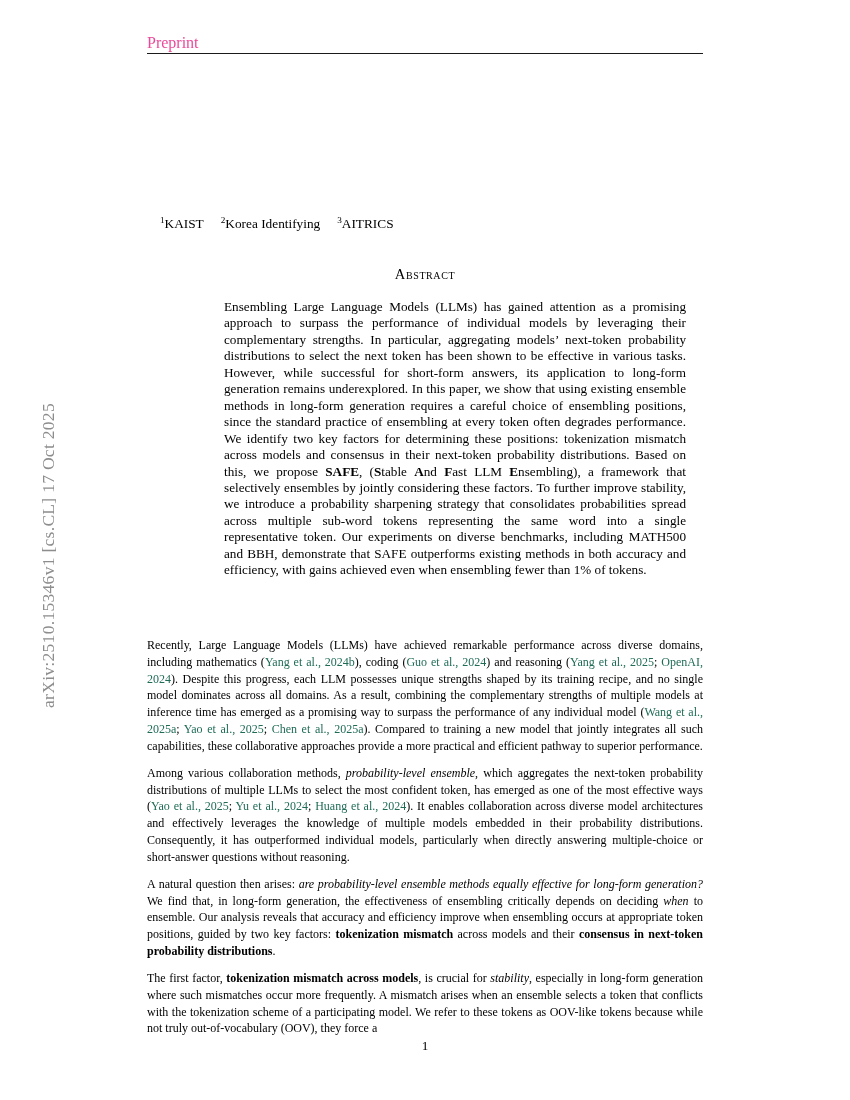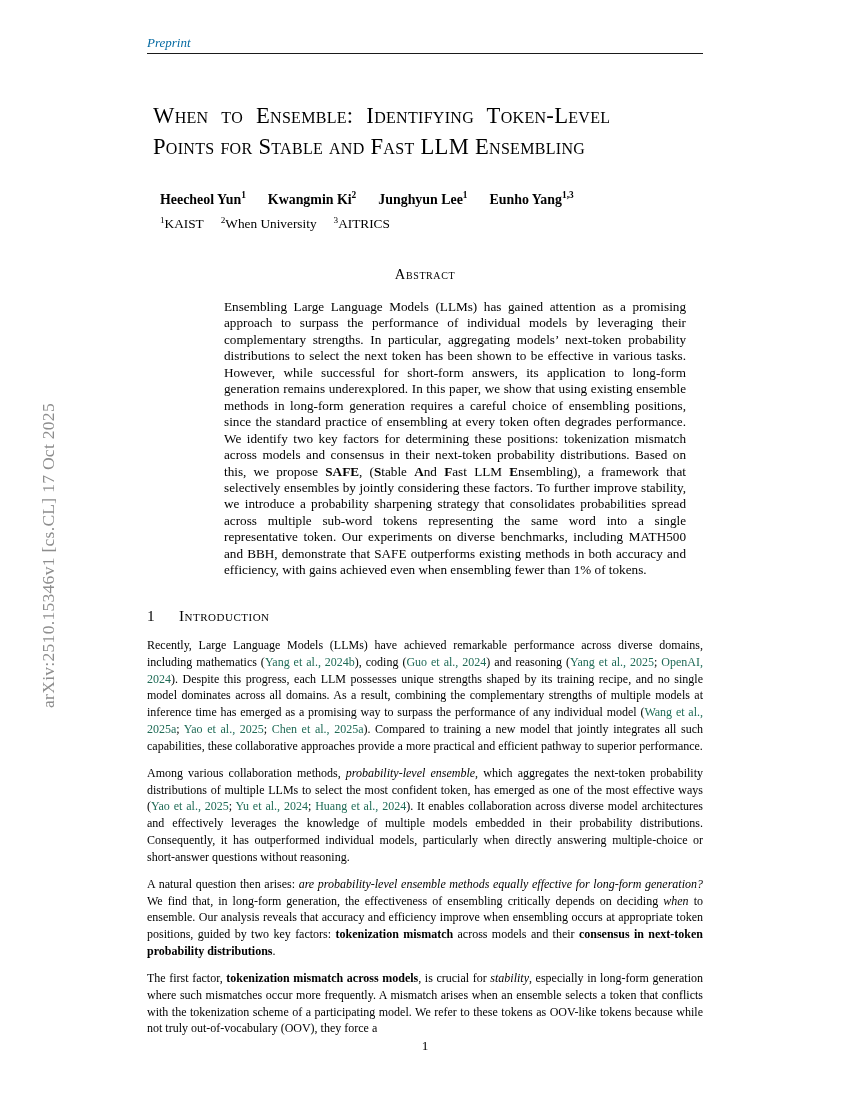--- a/index.html
+++ b/index.html
@@ -42,24 +42,23 @@
   }
 
   
   .runhead {
     position: absolute;
     top: 35px;
     left: 0;
     width: 556px;
   }
   .runhead .label {
-    font-size: 13px;
+    font-size: 16px;
     line-height: 16px;
-    color: #0369a1;
-    font-style: italic;
+    color: #ec4899;
   }
   .runhead .rule {
     margin-top: 2px;
     border-bottom: 1.1px solid #1a1a1a;
     width: 100%;
   }
 
   
   .title-block {
     position: absolute;
@@ -172,37 +171,29 @@
 
 <div class="arxiv-stamp">arXiv:2510.15346v1  [cs.CL]  17 Oct 2025</div>
 
 <div class="page">
 
   <div class="runhead">
     <div class="label">Preprint</div>
     <div class="rule"></div>
   </div>
 
-  <div class="title-block">
-    <div class="title-line l1">When to Ensemble: Identifying Token-Level</div>
-    <div class="title-line l2">Points for Stable and Fast LLM Ensembling</div>
-  </div>
-
-  <div class="authors">
-    <span class="a-name"><span>Heecheol Yun</span><sup>1</sup></span><span class="a-name"><span>Kwangmin Ki</span><sup>2</sup></span><span class="a-name"><span>Junghyun Lee</span><sup>1</sup></span><span class="a-name"><span>Eunho Yang</span><sup>1,3</sup></span>
-  </div>
+
 
   <div class="affils">
-    <span class="af"><sup>1</sup><span>KAIST</span></span><span class="af"><sup>2</sup><span>When University</span></span><span class="af"><sup>3</sup><span>AITRICS</span></span>
+    <span class="af"><sup>1</sup><span>KAIST</span></span><span class="af"><sup>2</sup><span>Korea Identifying</span></span><span class="af"><sup>3</sup><span>AITRICS</span></span>
   </div>
 
   <div class="abs-head">Abstract</div>
   <div class="abstract"><span>Ensembling Large Language Models (LLMs) has gained attention as a promising approach to surpass the performance of individual models by leveraging their complementary strengths. In particular, aggregating models’ next-token probability distributions to select the next token has been shown to be effective in various tasks. However, while successful for short-form answers, its application to long-form generation remains underexplored. In this paper, we show that using existing ensemble methods in long-form generation requires a careful choice of ensembling positions, since the standard practice of ensembling at every token often degrades performance. We identify two key factors for determining these positions: tokenization mismatch across models and consensus in their next-token probability distributions. Based on this, we propose </span><strong>SAFE</strong><span>, (</span><strong>S</strong><span>table </span><strong>A</strong><span>nd </span><strong>F</strong><span>ast LLM </span><strong>E</strong><span>nsembling</span><span>), a framework that selectively ensembles by jointly considering these factors. To further improve stability, we introduce a probability sharpening strategy that consolidates probabilities spread across multiple sub-word tokens representing the same word into a single representative token. Our experiments on diverse benchmarks, including MATH500 and BBH, demonstrate that SAFE outperforms existing methods in both accuracy and efficiency, with gains achieved even when ensembling fewer than 1% of tokens.</span></div>
 
-  <div class="sec-head"><span class="num">1</span><span class="txt">Introduction</span></div>
 
   <div class="body">
 
     <p><span>Recently, Large Language Models (LLMs) have achieved remarkable performance across diverse domains, including mathematics (</span><span class="cite">Yang et al., 2024b</span><span>), coding (</span><span class="cite">Guo et al., 2024</span><span>) and reasoning (</span><span class="cite">Yang et al., 2025</span><span>; </span><span class="cite">OpenAI, 2024</span><span>). Despite this progress, each LLM possesses unique strengths shaped by its training recipe, and no single model dominates across all domains. As a result, combining the complementary strengths of multiple models at inference time has emerged as a promising way to surpass the performance of any individual model (</span><span class="cite">Wang et al., 2025a</span><span>; </span><span class="cite">Yao et al., 2025</span><span>; </span><span class="cite">Chen et al., 2025a</span><span>). Compared to training a new model that jointly integrates all such capabilities, these collaborative approaches provide a more practical and efficient pathway to superior performance.</span></p>
 
     <p><span>Among various collaboration methods, </span><em>probability-level ensemble</em><span>, which aggregates the next-token probability distributions of multiple LLMs to select the most confident token, has emerged as one of the most effective ways (</span><span class="cite">Yao et al., 2025</span><span>; </span><span class="cite">Yu et al., 2024</span><span>; </span><span class="cite">Huang et al., 2024</span><span>). It enables collaboration across diverse model architectures and effectively leverages the knowledge of multiple models embedded in their probability distributions. Consequently, it has outperformed individual models, particularly when directly answering multiple-choice or short-answer questions without reasoning.</span></p>
 
     <p><span>A natural question then arises: </span><em>are probability-level ensemble methods equally effective for long-form generation?</em><span> We find that, in long-form generation, the effectiveness of ensembling critically depends on deciding </span><em>when</em><span> to ensemble. Our analysis reveals that accuracy and efficiency improve when ensembling occurs at appropriate token positions, guided by two key factors: </span><strong>tokenization mismatch</strong><span> across models and their </span><strong>consensus in next-token probability distributions</strong><span>.</span></p>
 
     <p><span>The first factor, </span><strong>tokenization mismatch across models</strong><span>, is crucial for </span><em>stability</em><span>, especially in long-form generation where such mismatches occur more frequently. A mismatch arises when an ensemble selects a token that conflicts with the tokenization scheme of a participating model. We refer to these tokens as OOV-like tokens because while not truly out-of-vocabulary (OOV), they force a</span></p>

